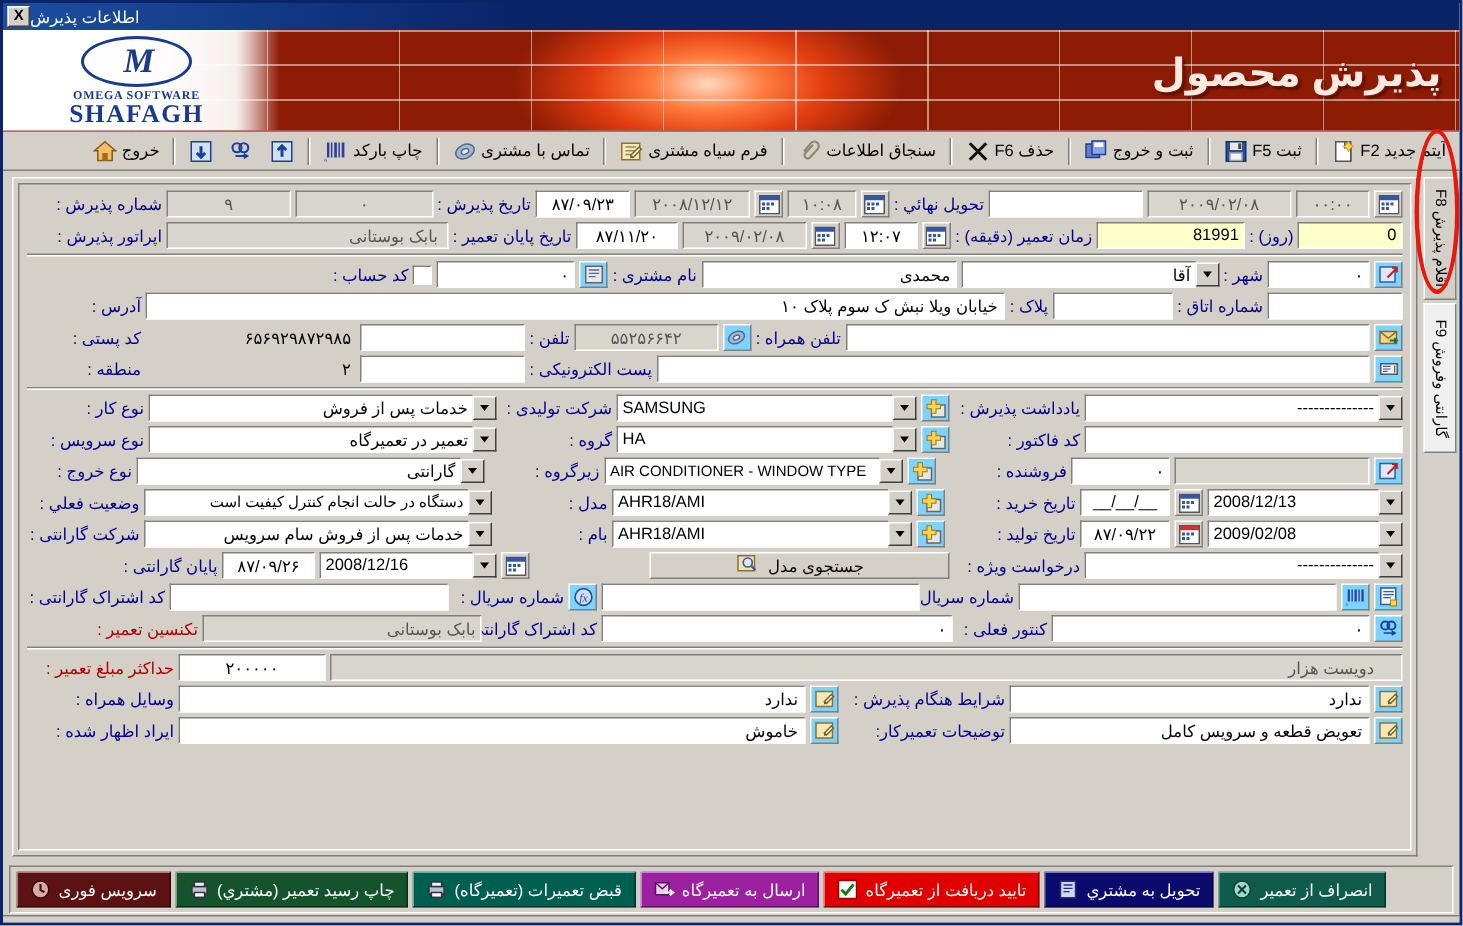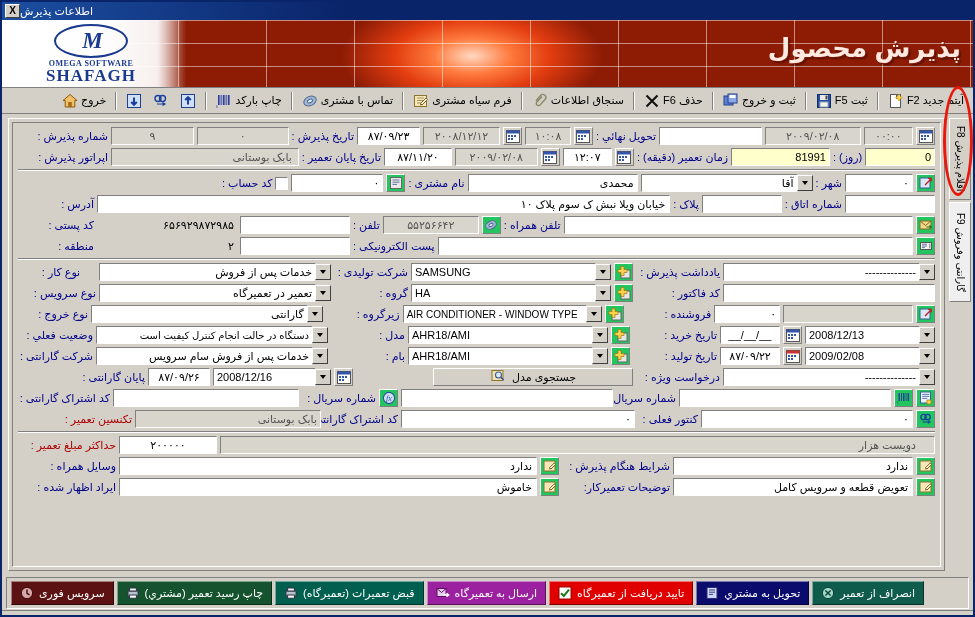--- a/index.html
+++ b/index.html
@@ -208,21 +208,21 @@
     cursor: pointer;
   }
   .arrow::after {
     content: ""; width: 0; height: 0;
     border-left: 3.5px solid transparent;
     border-right: 3.5px solid transparent;
     border-top: 4px solid #000;
   }
   .sbtn {
     width: 19px; height: 18px; flex: 0 0 19px;
-    background: #22c55e;
+    background: #7dd3fc;
     border: 1px solid;
     border-color: #fff #808080 #808080 #fff;
     display: flex; align-items: center; justify-content: center;
     cursor: pointer; padding: 0;
   }
   .sbtn svg { display: block; }
   .calbtn {
     width: 19px; height: 18px; flex: 0 0 19px;
     background: #d4d0c8;
     border: 1px solid; border-color: #fff #808080 #808080 #fff;
@@ -627,21 +627,21 @@
           <div class="combo" style="width:200px">
             <div class="arrow"></div>
             <div class="fld l" style="flex:1">SAMSUNG</div>
           </div>
           <div class="lbl" style="width:74px;text-align:right">شرکت تولیدی :</div>
 
           <div class="combo" style="width:232px">
             <div class="arrow"></div>
             <div class="fld" style="flex:1">خدمات پس از فروش</div>
           </div>
-          <div class="lbl" style="width:70px;">نوع کار :</div>
+          <div class="lbl" style="width:70px;text-align:right">نوع کار :</div>
         </div>
 
         <div class="row">
           <div class="fld" style="width:212px"></div>
           <div class="lbl" style="width:84px;text-align:right">کد فاکتور :</div>
 
           <div class="sbtn">
             <svg width="14" height="14" viewBox="0 0 14 14">
                 <rect x="4" y="5" width="9" height="8" fill="#e6e6e6" stroke="#666"></rect>
                 <path d="M4 1.5 h3 v3 h3 v3 h-3 v3 h-3 v-3 h-3 v-3 h3z" fill="#ffd24d" stroke="#a07a10" stroke-width=".7"></path>

